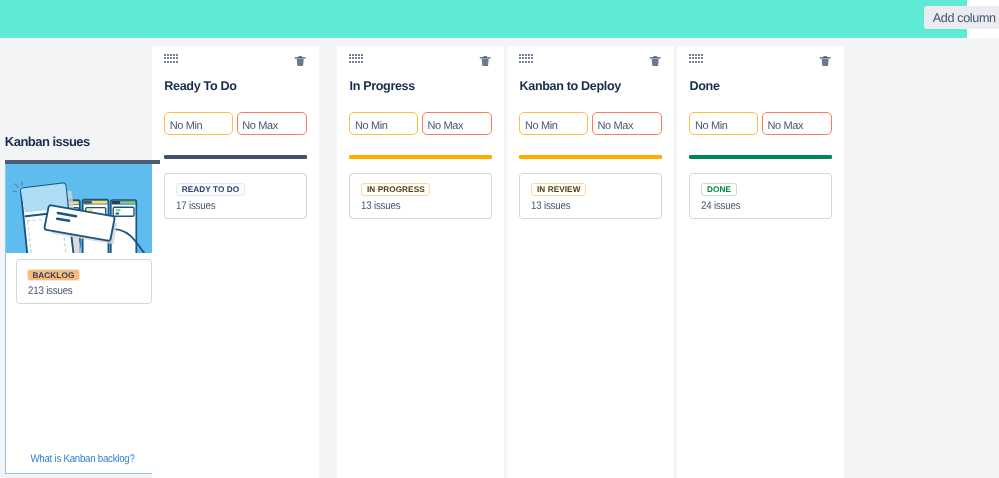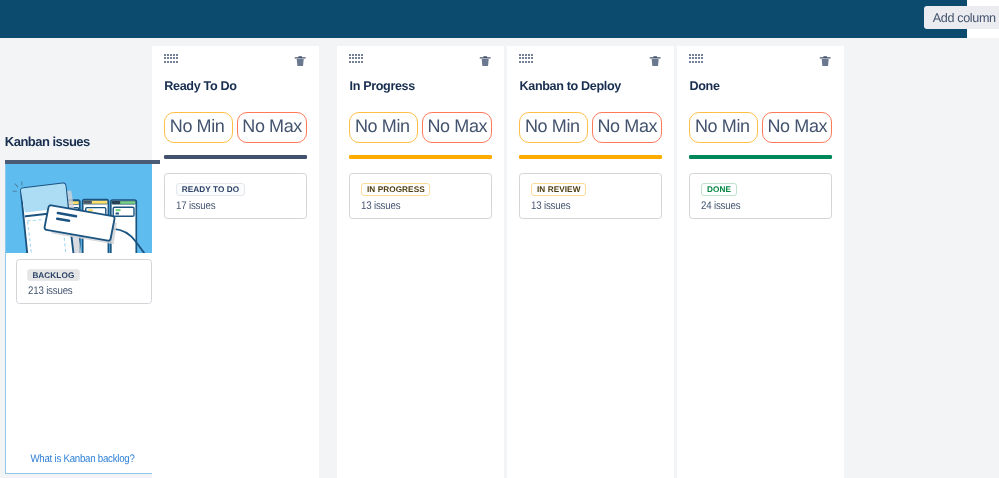--- a/index.html
+++ b/index.html
@@ -4,59 +4,59 @@
 <title>Board columns configuration</title>
 <style>
   html,body{margin:0;padding:0;}
   body{width:999px;height:478px;overflow:hidden;background:#ffffff;
        font-family:"Liberation Sans", sans-serif;
        -webkit-font-smoothing:antialiased;
        text-rendering:geometricPrecision;}
   #root{position:relative;width:999px;height:478px;overflow:hidden;}
 
   
-  .topbar{position:absolute;left:0;top:0;width:967px;height:38px;background:#0c4a6e;}
+  .topbar{position:absolute;left:0;top:0;width:967px;height:38px;background:#5eead4;}
   .add-column{position:absolute;left:924.4px;top:6.3px;height:22.6px;line-height:25px;
       background:#EBECF0;border:0;border-radius:3px;color:#44546F;
       font-size:12.6px;letter-spacing:-0.35px;font-family:inherit;padding:0 8.3px;
       cursor:pointer;white-space:nowrap;box-sizing:border-box;}
 
   
   .board{position:absolute;left:0;top:38px;width:999px;height:440px;background:#F3F4F6;}
 
   
   .backlog-panel{position:absolute;left:0;top:38px;width:166px;height:440px;}
   .backlog-title{position:absolute;left:4.8px;top:96px;font-size:13px;font-weight:700;
       color:#182E4F;letter-spacing:-0.52px;white-space:nowrap;}
   .backlog-card{position:absolute;left:5.4px;top:122.3px;width:154.4px;height:314px;
       background:#fff;border:1px solid #8FC7EB;box-sizing:border-box;}
   .backlog-topbar{position:absolute;left:5.4px;top:122.3px;width:154.4px;height:3.4px;background:#4B5A75;z-index:3;}
   .illus{position:absolute;left:0px;top:2.9px;width:153px;height:89px;overflow:hidden;background:#5FBCEF;line-height:0;}
   .illus svg{display:block;}
   .bl-item{position:absolute;left:9.3px;top:97.5px;width:136px;height:45.5px;
       background:#fff;border:1px solid #D3D5D9;border-radius:3.5px;box-sizing:border-box;}
   .bl-badge{position:absolute;left:10.5px;top:9.2px;height:12.5px;line-height:11.5px;
-      background:#e5e5e5;border:1px solid #E7E9ED;border-radius:3px;padding:0 4.2px;box-sizing:border-box;
+      background:#fdba74;border:1px solid #E7E9ED;border-radius:3px;padding:0 4.2px;box-sizing:border-box;
       font-size:8.2px;font-weight:700;letter-spacing:0.08px;color:#2C4266;white-space:nowrap;}
   .bl-count{position:absolute;left:11.2px;top:25.5px;font-size:11px;color:#44546F;
       letter-spacing:-0.2px;white-space:nowrap;transform:scaleX(0.88);transform-origin:0 50%;}
   .bl-link{position:absolute;left:0;top:291.5px;width:153px;text-align:center;
       font-size:11px;color:#2F80D6;letter-spacing:-0.28px;cursor:pointer;white-space:nowrap;
       transform:scaleX(0.88);transform-origin:50% 50%;}
 
   
   .col{position:absolute;top:46px;width:167px;height:432px;background:#fff;}
   .grip{position:absolute;left:12px;top:8px;width:17px;height:11px;cursor:grab;}
   .grip i{position:absolute;width:2px;height:2px;background:#717E93;border-radius:0.3px;display:block;}
   .trash{position:absolute;left:142.5px;top:9.5px;width:10.4px;height:10.4px;cursor:pointer;display:block;overflow:visible;}
   .col-title{position:absolute;left:12.3px;top:32.5px;font-size:12.6px;font-weight:700;
       color:#182E4F;letter-spacing:-0.35px;white-space:nowrap;}
   .minmax{position:absolute;left:12px;top:66px;width:143px;height:23px;}
-  .mm-box{position:absolute;top:0;height:31px;line-height:26.5px;box-sizing:border-box;
-      border-radius:10px;background:#fff;font-size:18px;color:#44546F;
+  .mm-box{position:absolute;top:0;height:23px;line-height:26.5px;box-sizing:border-box;
+      border-radius:5px;background:#fff;font-size:11px;color:#44546F;
       letter-spacing:-0.4px;padding-left:4.8px;white-space:nowrap;}
   .mm-min{left:0;width:69px;border:1.55px solid #FFBF47;}
   .mm-max{left:72.5px;width:70px;border:1.55px solid #FF7A59;}
   .rule{position:absolute;left:12px;top:109.4px;width:143px;height:3.6px;border-radius:1.3px;}
   .status-card{position:absolute;left:12px;top:126.8px;width:143px;height:46px;
       background:#fff;border:1px solid #D3D5D9;border-radius:3.5px;box-sizing:border-box;}
   .st-badge{position:absolute;left:11.2px;top:9.2px;height:12.5px;line-height:11.5px;
       border-radius:3px;padding:0 4.6px;border:1px solid;box-sizing:border-box;
       font-size:8.2px;font-weight:700;letter-spacing:0.08px;white-space:nowrap;}
   .st-count{position:absolute;left:11.2px;top:25.5px;font-size:11px;color:#44546F;

